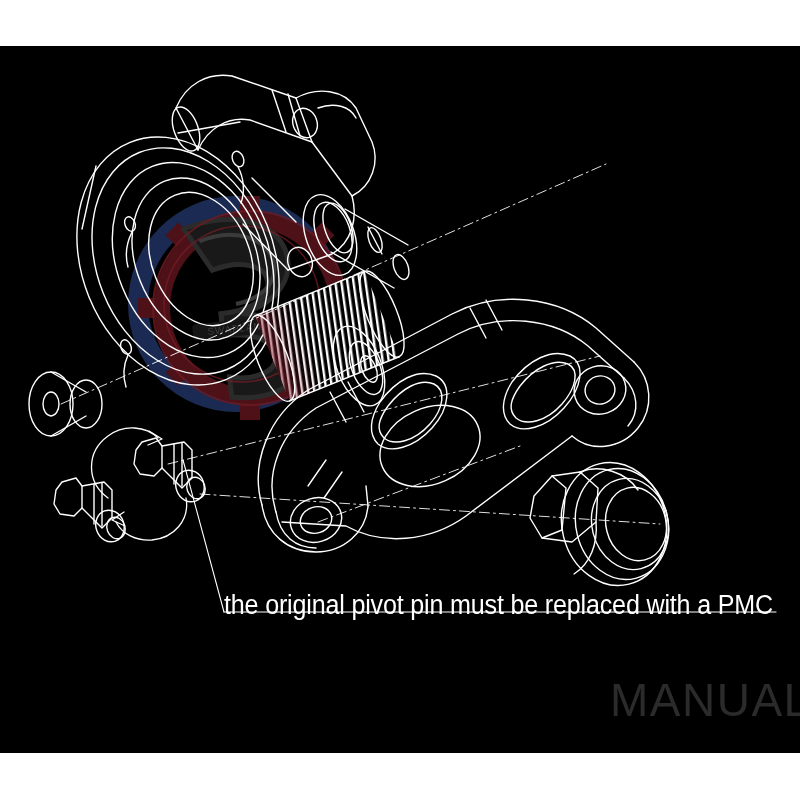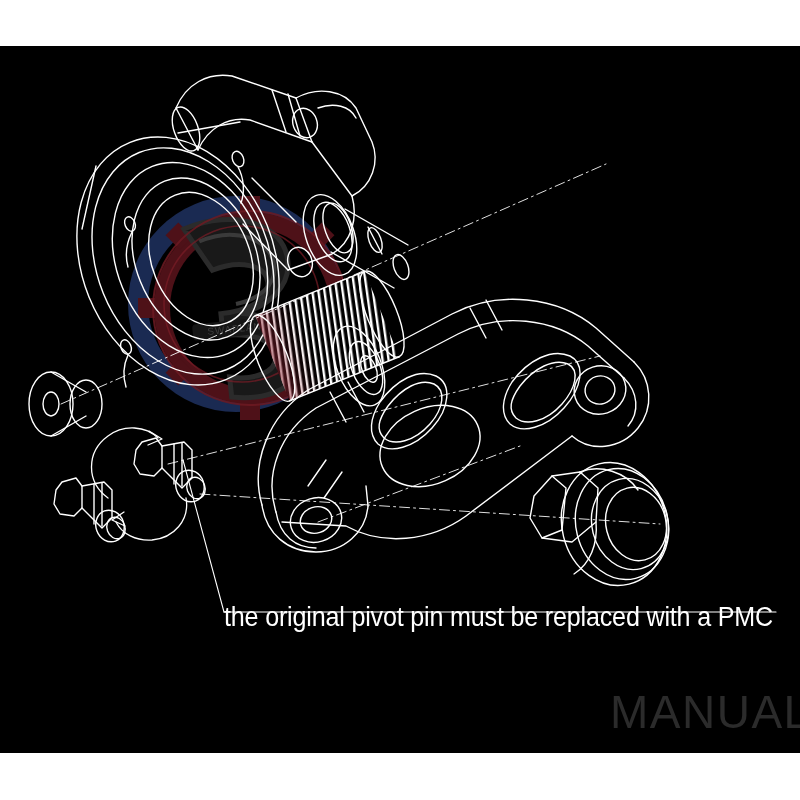--- a/index.html
+++ b/index.html
@@ -44,21 +44,21 @@
     top: 0;
     width: 800px;
     height: 707px;
   }
   #watermark-svg { z-index: 1; }
   #diagram-svg { z-index: 2; }
 
   #caption-layer {
     position: absolute;
     left: 0;
-    top: 12px;
+    top: 0;
     width: 800px;
     height: 707px;
     z-index: 3;
     pointer-events: none;
   }
   #caption-text {
     position: absolute;
     left: 224px;
     top: 544px;
     font-family: "Liberation Sans", sans-serif;

